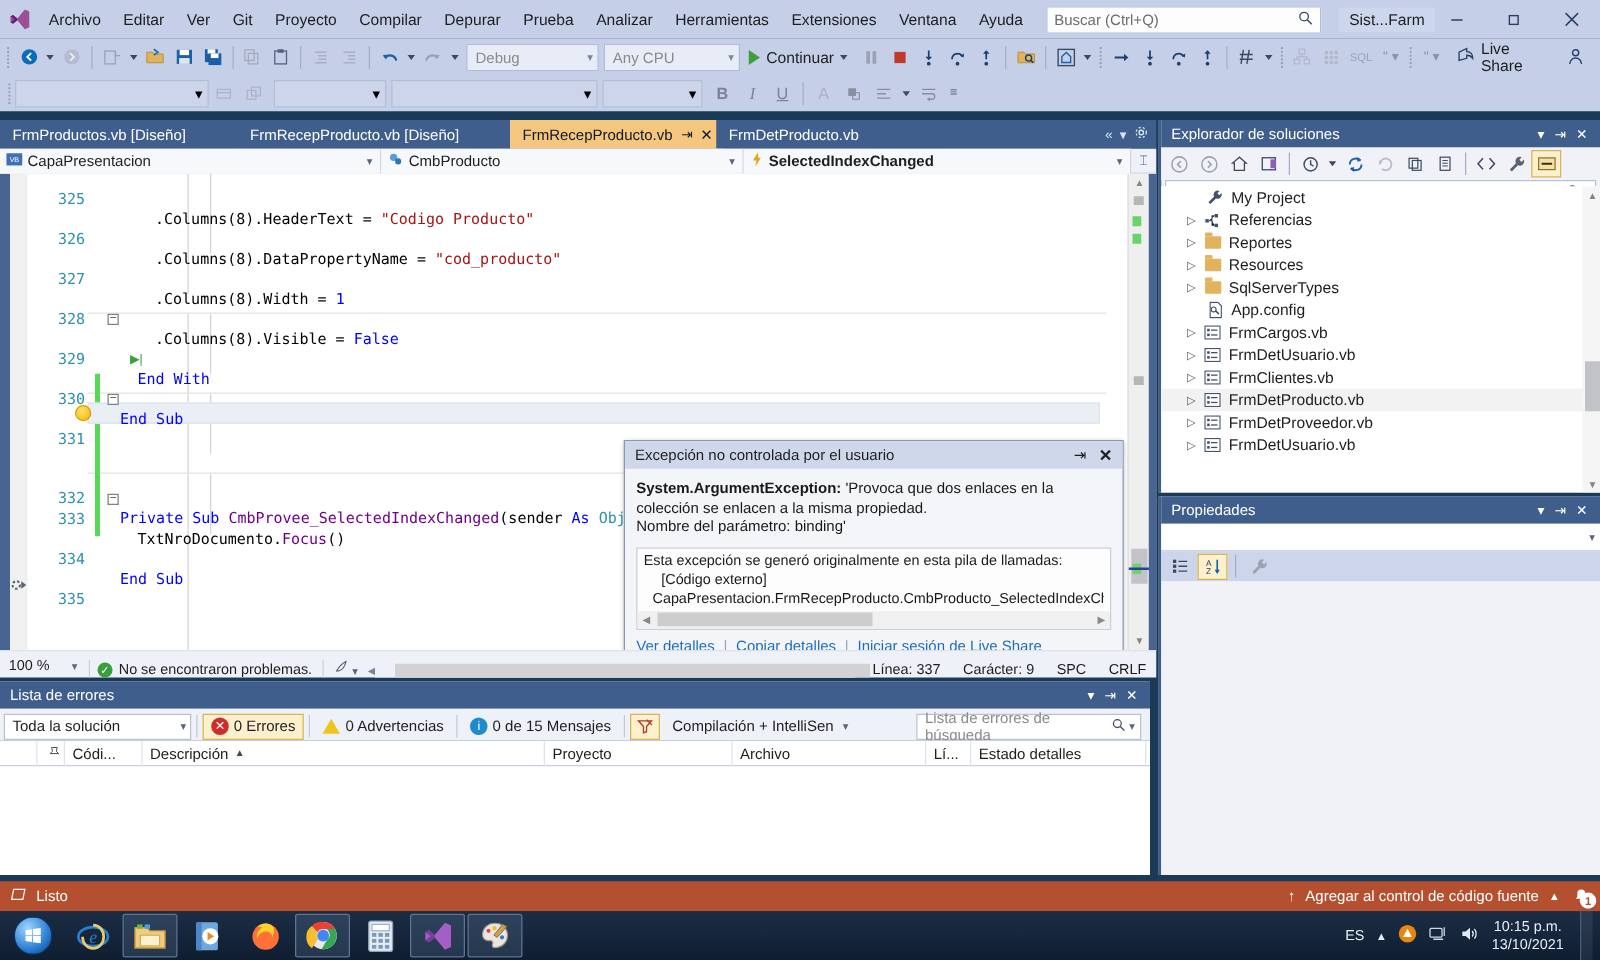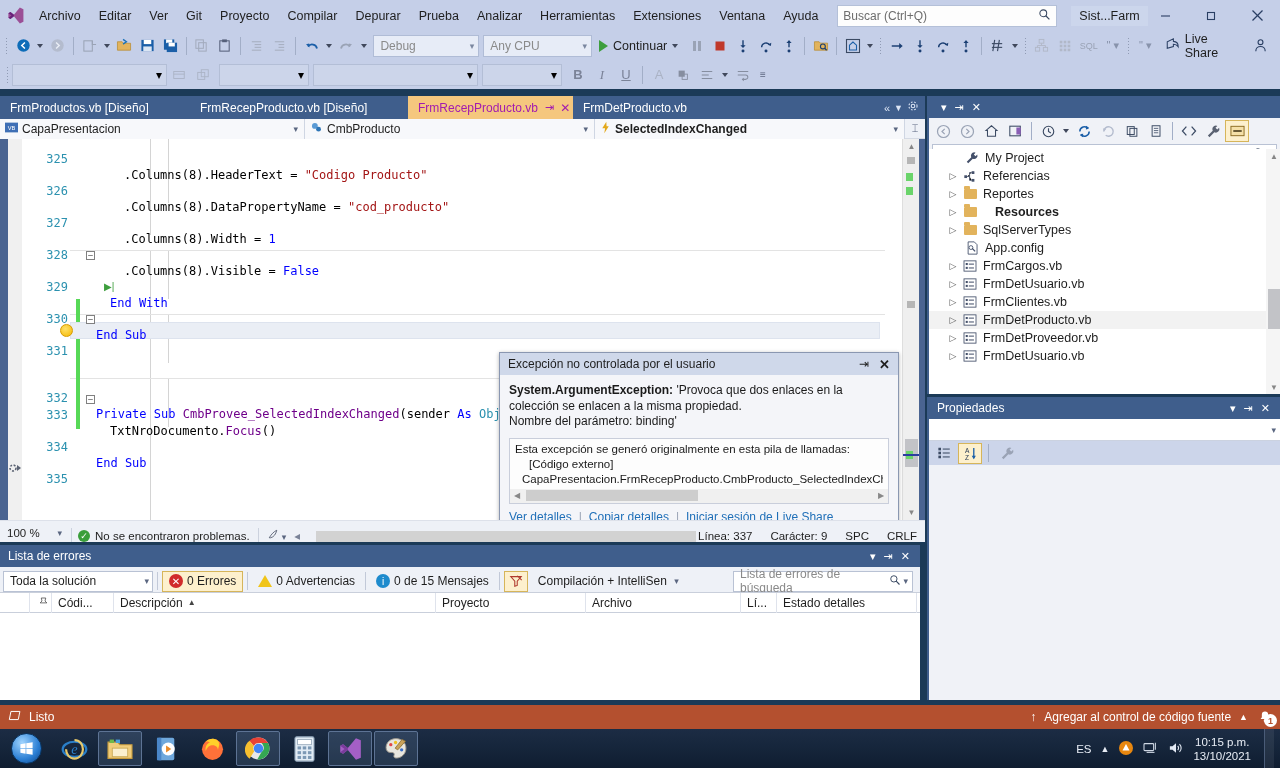--- a/index.html
+++ b/index.html
@@ -66,21 +66,21 @@
   
   .tabbar {
     position: absolute; left: 0; top: 96px; width: 925px; height: 23px;
     background: #3f5e8c;
   }
   .tab {
     position: absolute; top: 0; height: 23px; display: flex; align-items: center;
     padding: 0 10px; font-size: 12px; color: #fff; white-space: nowrap;
     background: #3f5e8c;
   }
-  .tab.active { background: #f5c77e; color: #a21caf; }
+  .tab.active { background: #f5c77e; color: #0f172a; }
   .tab .pin { margin-left: 7px; font-size: 11px; }
   .tab .x { margin-left: 6px; font-size: 12px; }
   .tabbar-right { position: absolute; right: 0; top: 0; height: 23px; display: flex; align-items: center; gap: 4px; padding-right: 6px; color: #dce5f5; }
 
   
   .navbar {
     position: absolute; left: 0; top: 119px; width: 925px; height: 20px;
     background: #eef1f7; display: flex; align-items: center; border-bottom: 1px solid #d5dae4;
   }
   .navsel {
@@ -959,20 +959,21 @@
         <span class="gcell" style="width:150px;">Proyecto</span>
         <span class="gcell" style="width:155px;">Archivo</span>
         <span class="gcell" style="width:36px;">Lí...</span>
         <span class="gcell" style="width:140px;">Estado detalles</span>
       </div>
     </div>
   </div>
 
   <div class="solexp">
     <div class="panel-hd">
+      <span class="ttl">Explorador de soluciones</span>
       <span class="ic">▾</span>
       <span class="ic">⇥</span>
       <span class="ic">✕</span>
     </div>
     <div class="se-toolbar">
       <div class="se-tb">
         <svg width="15" height="15" viewBox="0 0 16 16">
             <circle cx="8" cy="8" r="6.4" fill="none" stroke="#9aa3b5" stroke-width="1.3"></circle>
             <path d="M9.3 5.2 6.4 8l2.9 2.8" fill="none" stroke="#9aa3b5" stroke-width="1.3"></path>
           </svg>
@@ -1096,21 +1097,21 @@
             <span class="folder-ic"></span>
           </span>
         <span style="margin-left:4px;">Reportes</span>
       </div>
 
       <div class="tnode" style="padding-left:16px;">
         <span class="tarrow">▷</span>
         <span class="ticon">
             <span class="folder-ic"></span>
           </span>
-        <span style="margin-left:16px;font-weight:bold;">Resources</span>
+        <span style="margin-left:4px;">Resources</span>
       </div>
 
       <div class="tnode" style="padding-left:16px;">
         <span class="tarrow">▷</span>
         <span class="ticon">
             <span class="folder-ic"></span>
           </span>
         <span style="margin-left:4px;">SqlServerTypes</span>
       </div>
 

